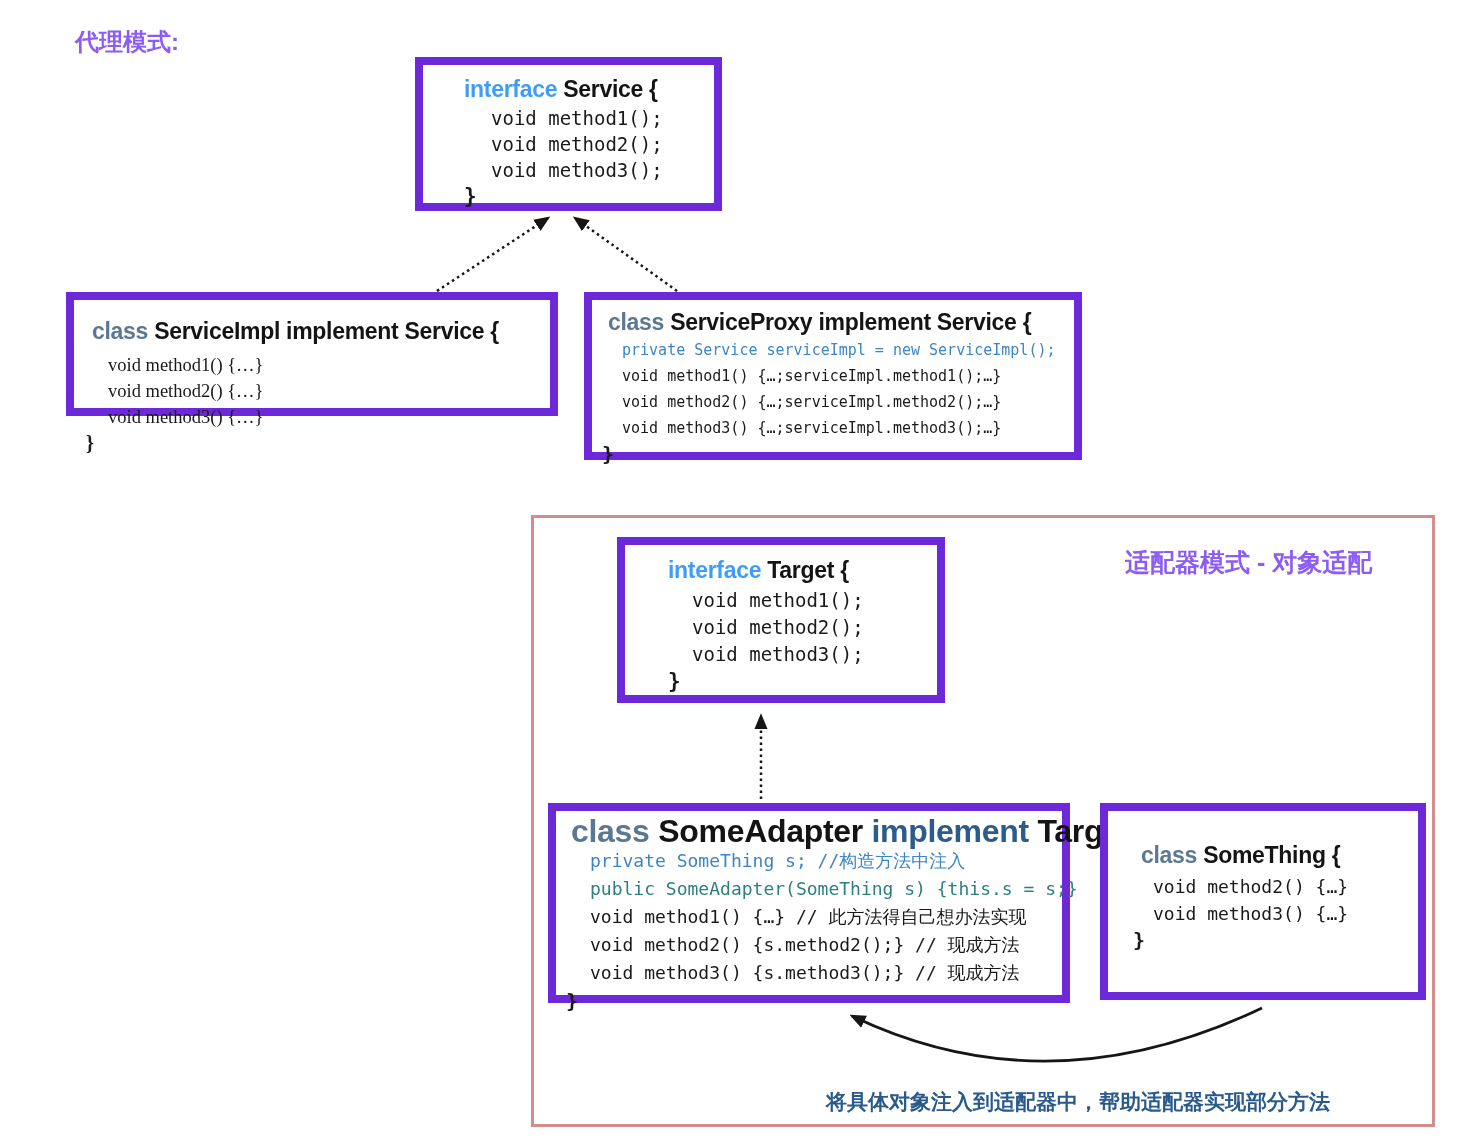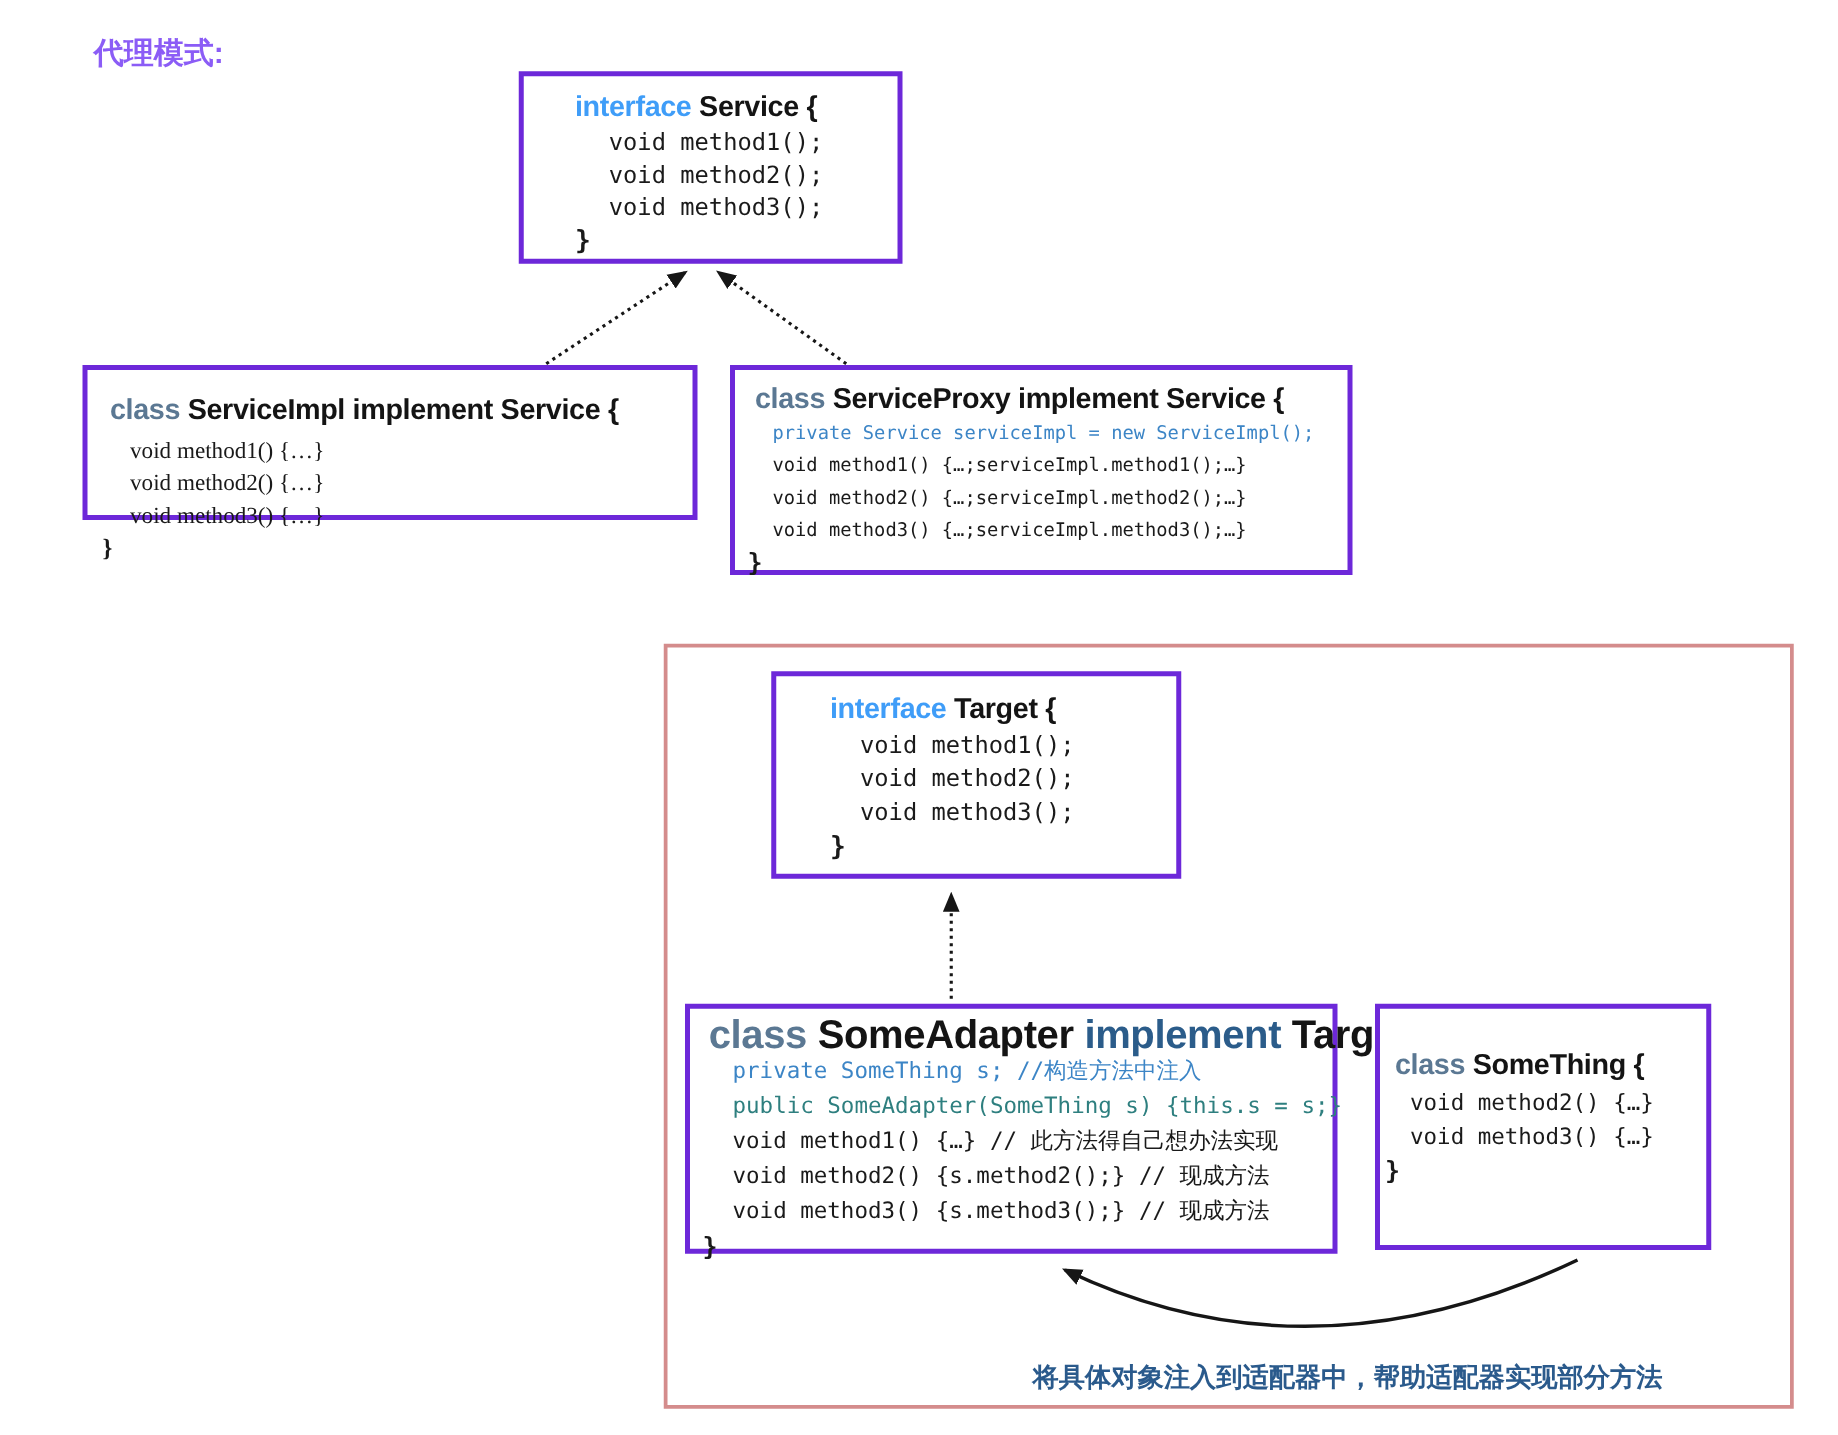--- a/index.html
+++ b/index.html
@@ -6,21 +6,21 @@
   .canvas {
     position:relative; width:1470px; height:1148px; background:#ffffff;
     overflow:hidden; font-family:"Liberation Sans", sans-serif;
   }
   .arrows { position:absolute; left:0; top:0; pointer-events:none; }
   .dot   { stroke:#161616; stroke-width:2.5; stroke-dasharray:2.5 3.5; fill:none; }
   .solid { stroke:#161616; stroke-width:2.8; fill:none; }
 
   .box {
     position:absolute; background:#ffffff; box-sizing:border-box;
-    border:4px solid #6d28d9;
+    border:8px solid #6d28d9;
   }
   .outer-box {
     position:absolute; box-sizing:border-box;
     border:3px solid #d48c8c; background:transparent;
   }
   .hdr {
     font-family:"Liberation Sans", sans-serif; font-weight:bold;
     color:#141414; white-space:pre; letter-spacing:-0.3px;
   }
   .kw-if  { color:#3f9df8; white-space:pre; }
@@ -62,21 +62,21 @@
 
   
   #adapter-box { left:548px; top:803px; width:522px; height:200px; padding:5px 0 0 15px; }
   #adapter-box .hdr   { font-size:32px; line-height:31px; }
   #adapter-box .field { font-size:16px; line-height:22px; color:#3c85c6; margin-left:19px; }
   #adapter-box .ctor  { font-size:17.5px; line-height:24px; color:#2e7f7f; margin-left:19px; }
   #adapter-box .code  { font-size:18px; line-height:28px; margin-left:19px; }
   #adapter-box .close { font-size:20px; margin-left:-5px; }
 
   
-  #something-box { left:1100px; top:803px; width:269px; height:197px; padding:28px 0 0 12px; }
+  #something-box { left:1100px; top:803px; width:326px; height:197px; padding:28px 0 0 33px; }
   #something-box .hdr  { font-size:23px; line-height:32px; margin-bottom:2px; }
   #something-box .code { font-size:18px; line-height:27px; margin-left:12px; }
   #something-box .close{ font-size:20px; margin-left:-8px; }
 
   #adapter-outer { left:531px; top:515px; width:904px; height:612px; }
   #proxy-title   { left:75px;  top:26px;  font-size:24px; }
   #adapter-title { left:1125px; top:546px; font-size:25px; }
   #inject-note   { left:826px; top:1088px; font-size:21px; }
 </style>
 </head>
@@ -118,20 +118,21 @@
 
   <div class="box" id="proxy-box">
     <div class="hdr"><span class="kw-cls">class</span><span class="hdr-rest"> ServiceProxy implement Service {</span></div>
     <div class="code field">private Service serviceImpl = new ServiceImpl();</div>
     <div class="code">void method1() {…;serviceImpl.method1();…}</div>
     <div class="code">void method2() {…;serviceImpl.method2();…}</div>
     <div class="code">void method3() {…;serviceImpl.method3();…}</div>
     <div class="code close">}</div>
   </div>
 
+  <div class="title-orange" id="adapter-title">适配器模式 - 对象适配</div>
 
   <div class="box" id="target-box">
     <div class="hdr"><span class="kw-if">interface</span><span class="hdr-rest"> Target {</span></div>
     <div class="code">void method1();</div>
     <div class="code">void method2();</div>
     <div class="code">void method3();</div>
     <div class="code close">}</div>
   </div>
 
   <div class="box" id="adapter-box">

